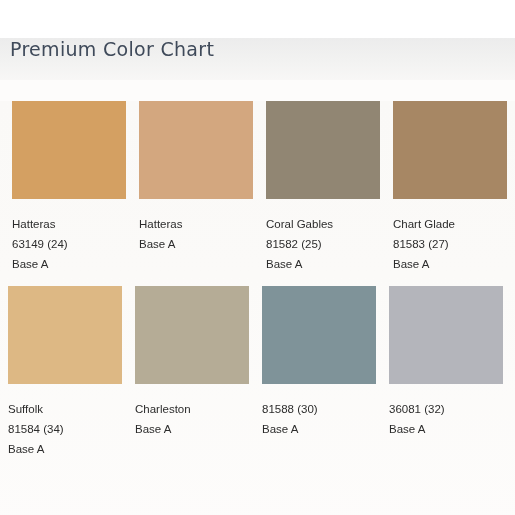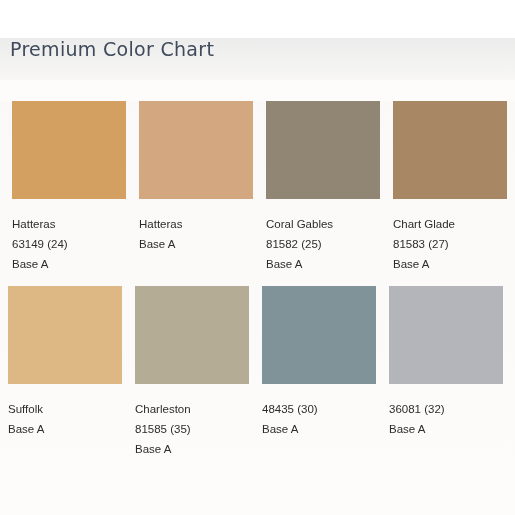--- a/index.html
+++ b/index.html
@@ -125,37 +125,37 @@
       </div>
 
     </div>
 
     <div class="row second">
 
       <div class="cell">
         <div class="swatch" style="background-color: rgb(221, 184, 132);"></div>
         <div class="label-block">
           <div class="label-line">Suffolk</div>
+          <div class="label-line">81584 (34)</div>
           <div class="label-line">Base A</div>
         </div>
       </div>
 
       <div class="cell">
         <div class="swatch" style="background-color: rgb(181, 172, 150);"></div>
         <div class="label-block">
           <div class="label-line">Charleston</div>
-          <div class="label-line">81585 (35)</div>
           <div class="label-line">Base A</div>
         </div>
       </div>
 
       <div class="cell">
         <div class="swatch" style="background-color: rgb(127, 147, 153);"></div>
         <div class="label-block">
-          <div class="label-line">48435 (30)</div>
+          <div class="label-line">81588 (30)</div>
           <div class="label-line">Base A</div>
         </div>
       </div>
 
       <div class="cell">
         <div class="swatch" style="background-color: rgb(180, 181, 187);"></div>
         <div class="label-block">
           <div class="label-line">36081 (32)</div>
           <div class="label-line">Base A</div>
         </div>

